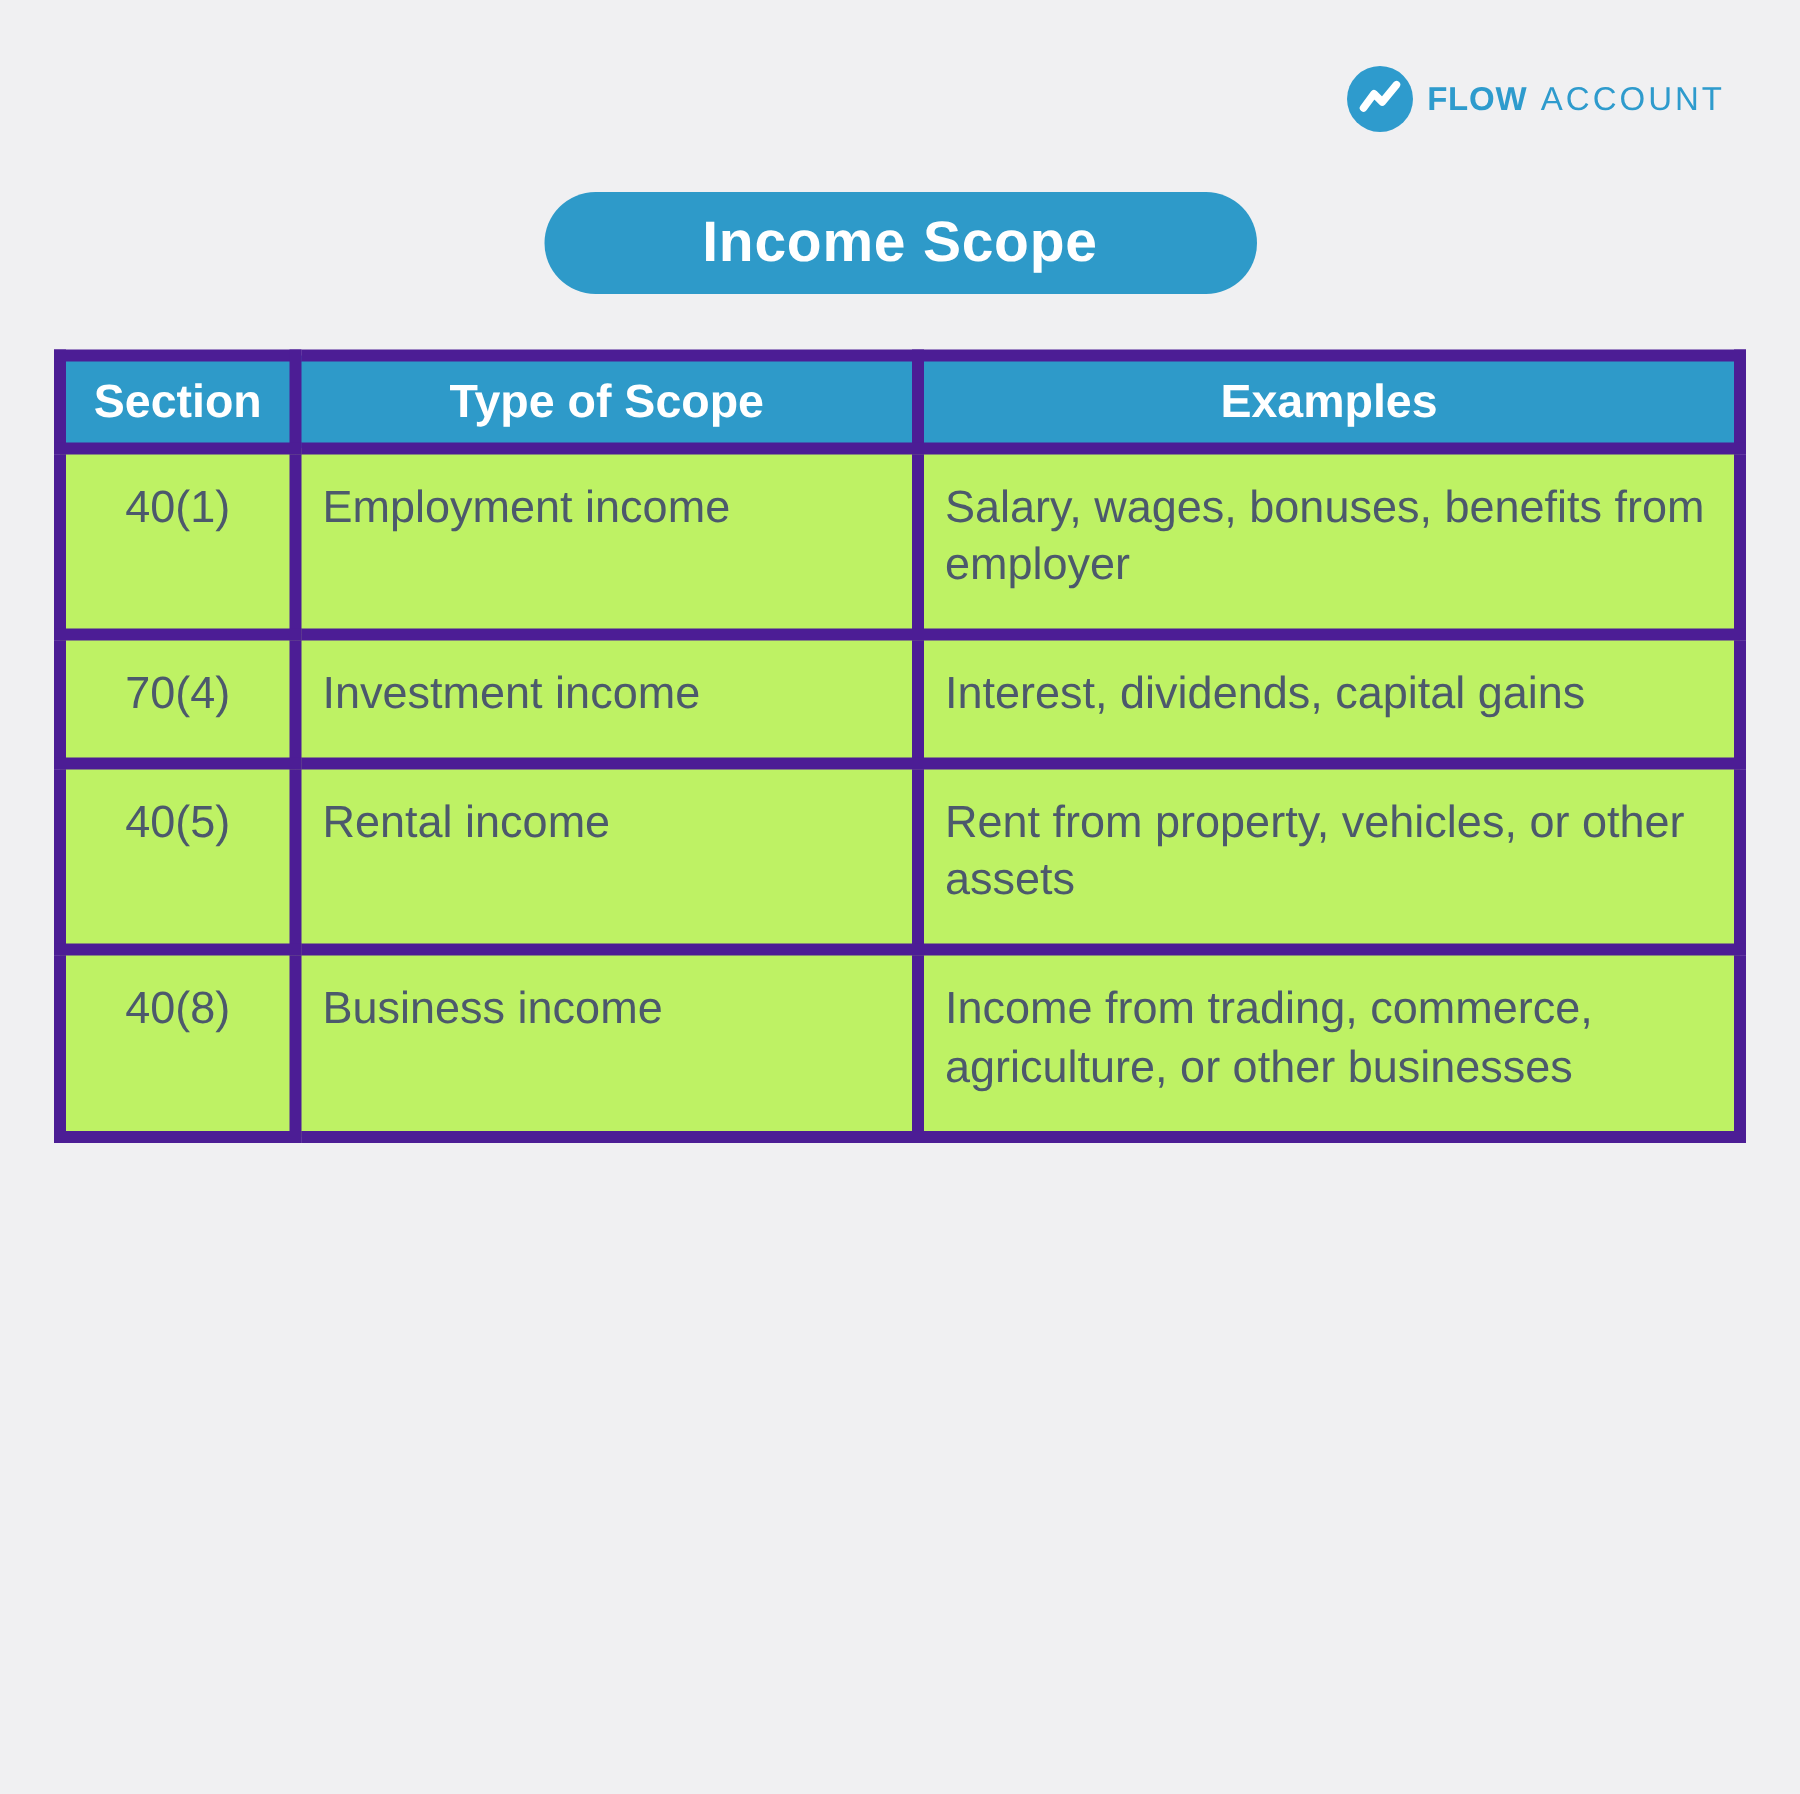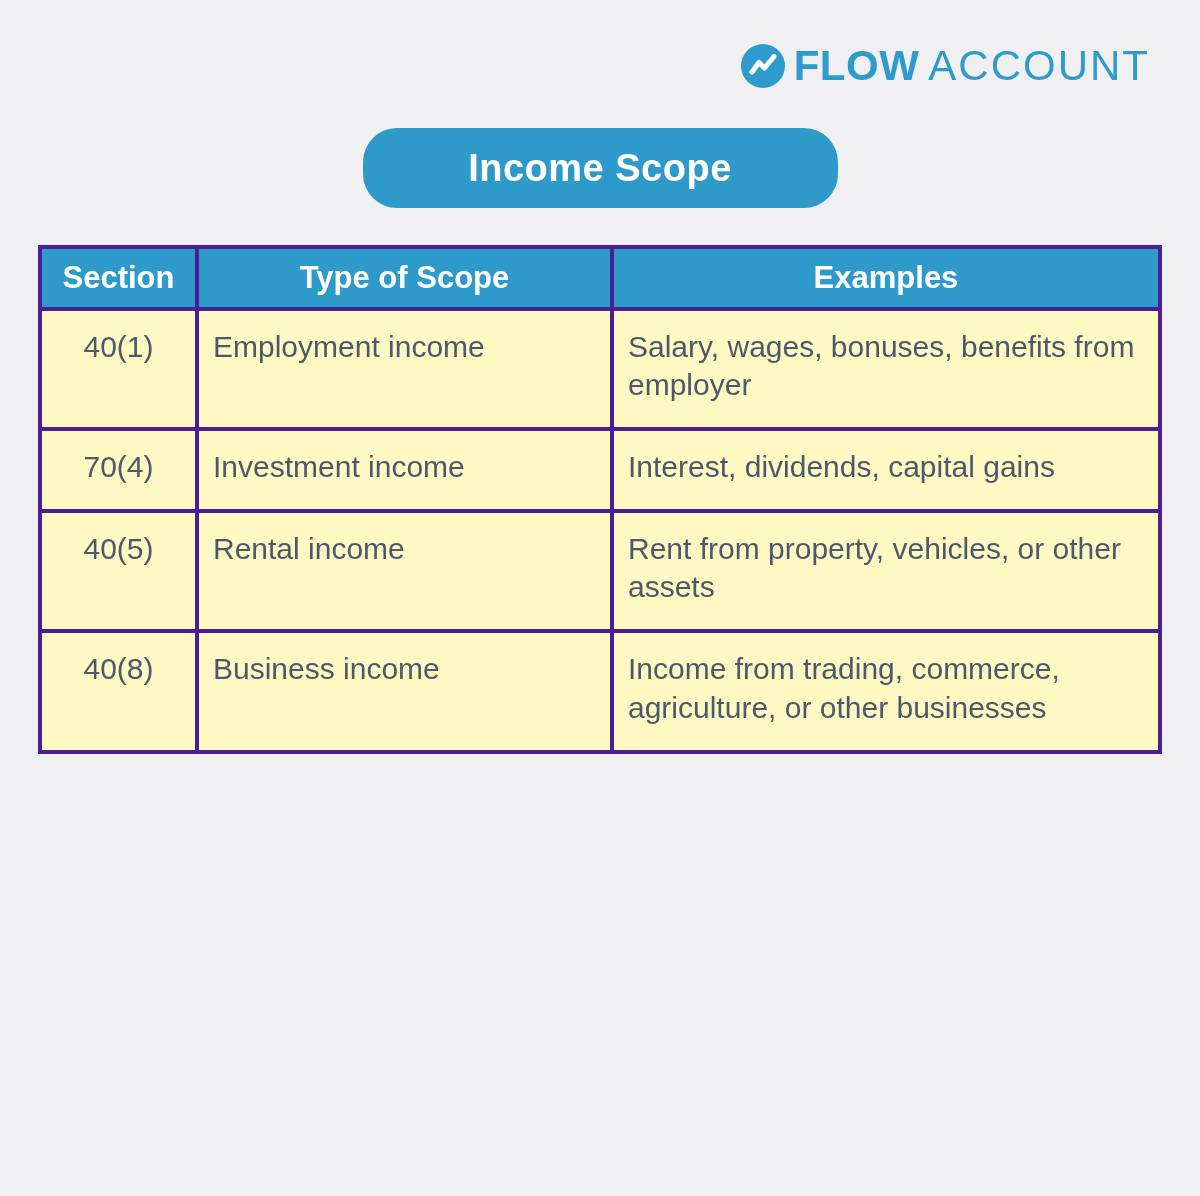--- a/index.html
+++ b/index.html
@@ -14,60 +14,60 @@
   .brand-row {
     display: flex;
     justify-content: flex-end;
     padding: 44px 50px 0 0;
   }
   .brand {
     display: flex;
     align-items: center;
     gap: 9px;
     color: #2E9BCD;
-    font-size: 42px;
+    font-size: 22px;
     line-height: 1;
   }
   .brand-mark svg { display: block; }
   .brand-bold { font-weight: 700; letter-spacing: 0.5px; }
   .brand-light { font-weight: 400; letter-spacing: 2px; }
   .title-pill {
     margin: 40px auto 0;
     width: 475px;
-    height: 80px;
+    height: 68px;
     background: #2E9AC9;
     border-radius: 34px;
     display: flex;
     align-items: center;
     justify-content: center;
     color: #FFFFFF;
     font-weight: 700;
     font-size: 38px;
     letter-spacing: 0.5px;
   }
   table.income-table {
     width: 1120px;
     margin: 37px auto 0;
     border-collapse: collapse;
     table-layout: fixed;
   }
   .income-table th, .income-table td {
-    border: 4px solid #4c1d95;
+    border: 8px solid #4c1d95;
   }
   .income-table th {
     background: #2E9AC9;
     color: #FFFFFF;
     font-size: 31px;
     font-weight: 700;
     height: 62px;
     text-align: center;
     padding: 0 6px;
   }
   .income-table td {
-    background: #fef9c3;
+    background: #bef264;
     color: #4C596C;
     font-size: 30px;
     vertical-align: top;
     padding: 17px 14px 23px 14px;
     line-height: 1.27;
   }
   col.c-section { width: 157px; }
   col.c-type { width: 415px; }
   col.c-examples { width: 548px; }
   td.col-section { text-align: center; padding-left: 4px; padding-right: 4px; }

